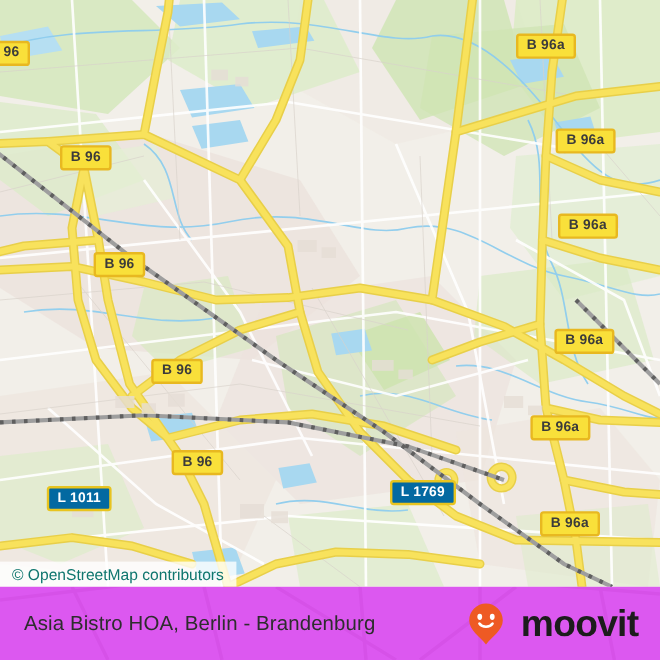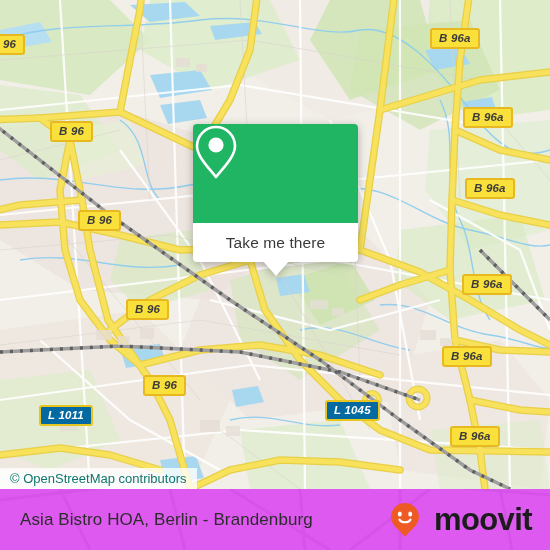--- a/index.html
+++ b/index.html
@@ -8,21 +8,21 @@
     font-family:"Liberation Sans", sans-serif;
     background:#ffffff;
   }
   .app{position:relative;width:550px;height:550px;overflow:hidden;background:#fff;}
 
   
   .map{
     position:absolute;left:0;top:0;width:550px;height:489px;overflow:hidden;
     background:#f2efe9;
   }
-  .map-inner{position:absolute;left:0;top:0;width:550px;height:489px;font-style:italic;}
+  .map-inner{position:absolute;left:0;top:0;width:550px;height:489px;}
   .map svg{position:absolute;left:0;top:0;}
 
   
   .shield{
     position:absolute;
     background:#f9e03a;
     border:2px solid #e8b820;
     border-radius:3px;
     color:#3b3b3b;
     font-size:11.5px;
@@ -268,45 +268,33 @@
         </g>
       </svg>
 
       <div id="shieldLayer">
           <div class="shield" style="left: -6px; top: 34px;">96</div>
           <div class="shield" style="left: 50px; top: 121px;">B 96</div>
           <div class="shield" style="left: 78px; top: 210px;">B 96</div>
           <div class="shield" style="left: 126px; top: 299px;">B 96</div>
           <div class="shield" style="left: 143px; top: 375px;">B 96</div>
           <div class="shield lroad" style="left: 39px; top: 405px;">L 1011</div>
-          <div class="shield lroad" style="left: 325px; top: 400px;">L 1045</div>
+          <div class="shield lroad" style="left: 325px; top: 400px;">L 1769</div>
           <div class="shield" style="left: 430px; top: 28px;">B 96a</div>
           <div class="shield" style="left: 463px; top: 107px;">B 96a</div>
           <div class="shield" style="left: 465px; top: 178px;">B 96a</div>
           <div class="shield" style="left: 462px; top: 274px;">B 96a</div>
           <div class="shield" style="left: 442px; top: 346px;">B 96a</div>
           <div class="shield" style="left: 450px; top: 426px;">B 96a</div>
         </div>
 
     </div>
 
     <div class="attrib">© OpenStreetMap contributors</div>
 
-    <div class="popup">
-      <div class="popup-head">
-        <svg width="46" height="56" viewBox="0 0 46 56">
-          <path d="M23 3 C12.5 3 4 11.5 4 22 C4 32 14 42 23 53 C32 42 42 32 42 22 C42 11.5 33.5 3 23 3 Z" fill="none" stroke="#ffffff" stroke-width="2.6" stroke-linejoin="round"></path>
-          <circle cx="23" cy="21" r="7.6" fill="#ffffff"></circle>
-        </svg>
-      </div>
-      <div class="popup-foot">
-        <span>Take me there</span>
-      </div>
-      <div class="popup-tail"></div>
-    </div>
   </div>
 
   <div class="footer">
     <svg class="footer-bg" width="550" height="550" viewBox="0 0 550 550">
       <rect x="0" y="0" width="550" height="550" fill="#ffffff"></rect>
       <g stroke="#b9b3ac" stroke-width="3" fill="none" opacity=".9">
         <path d="M0,500 L250,470 L550,495"></path>
         <path d="M60,489 L90,550"></path>
         <path d="M170,489 L185,550"></path>
         <path d="M300,489 L305,550"></path>

